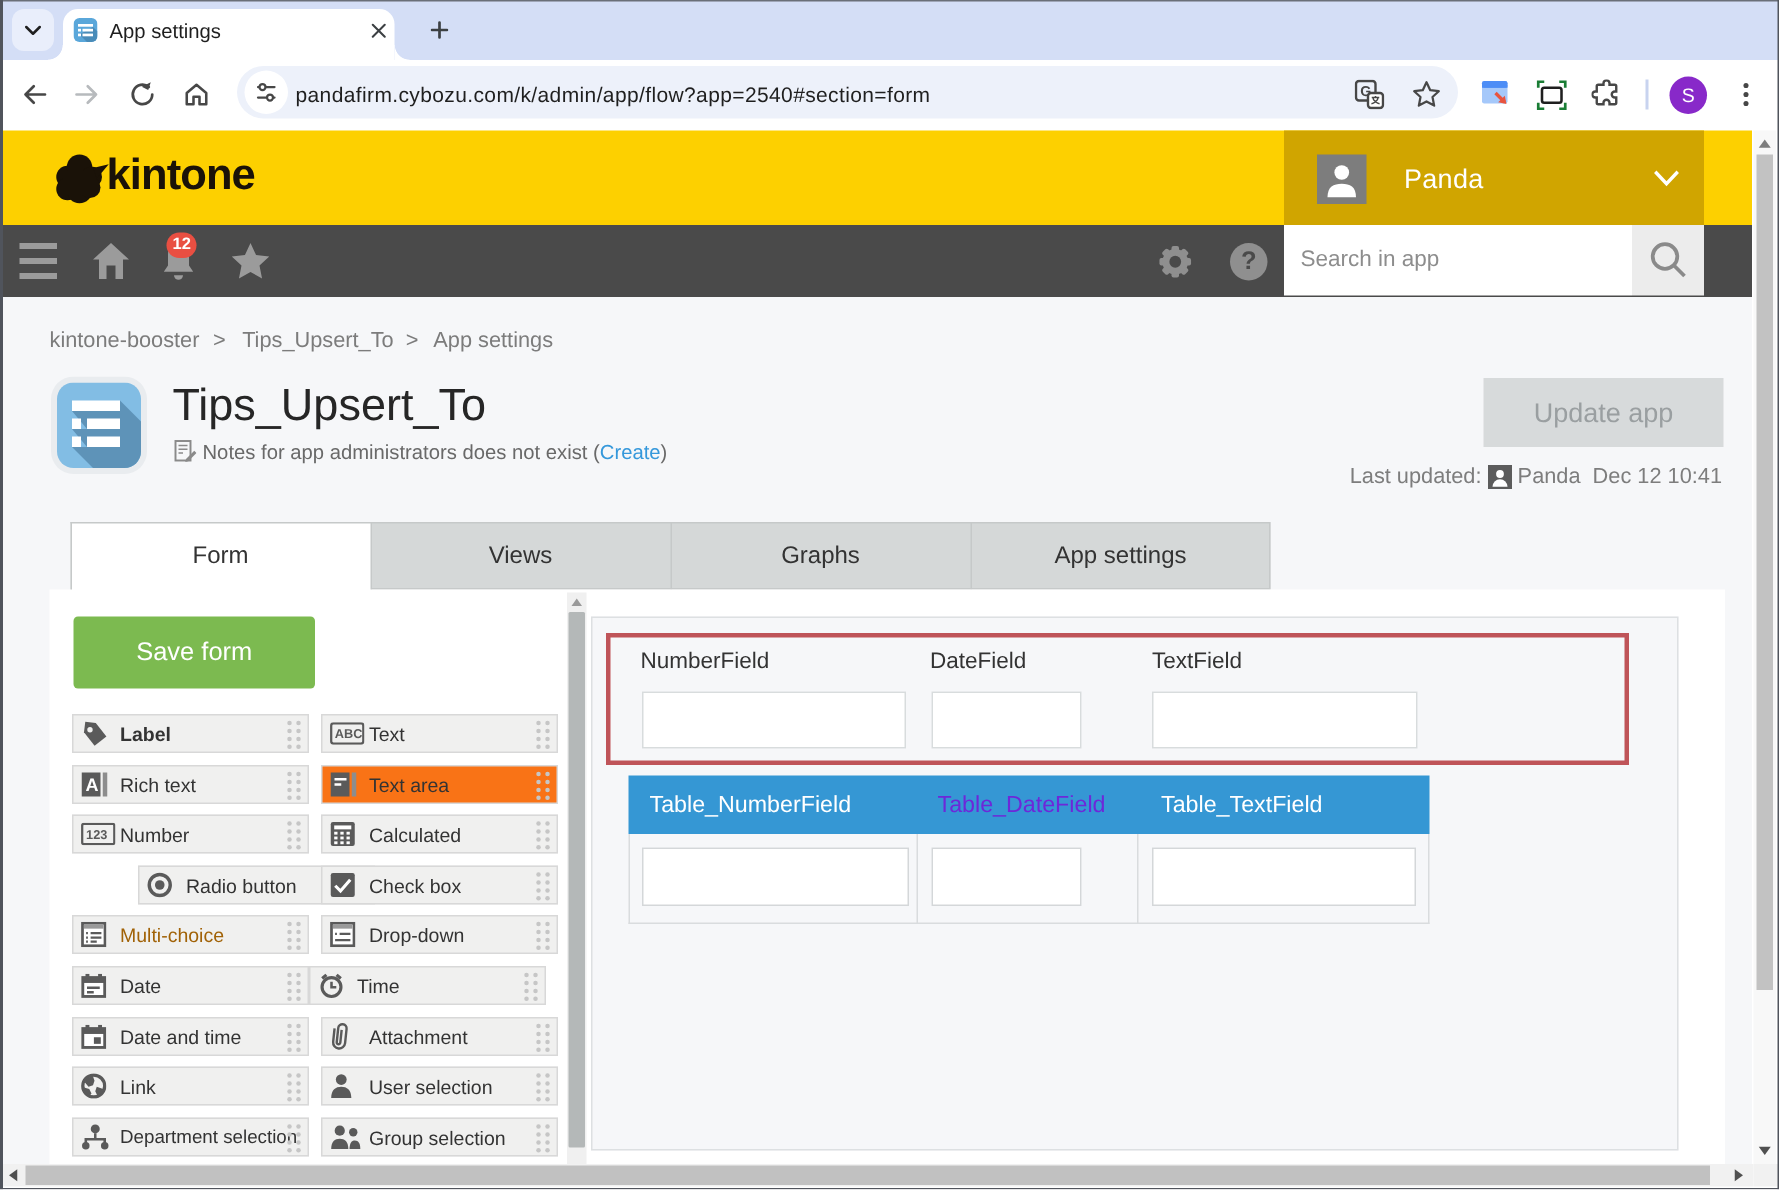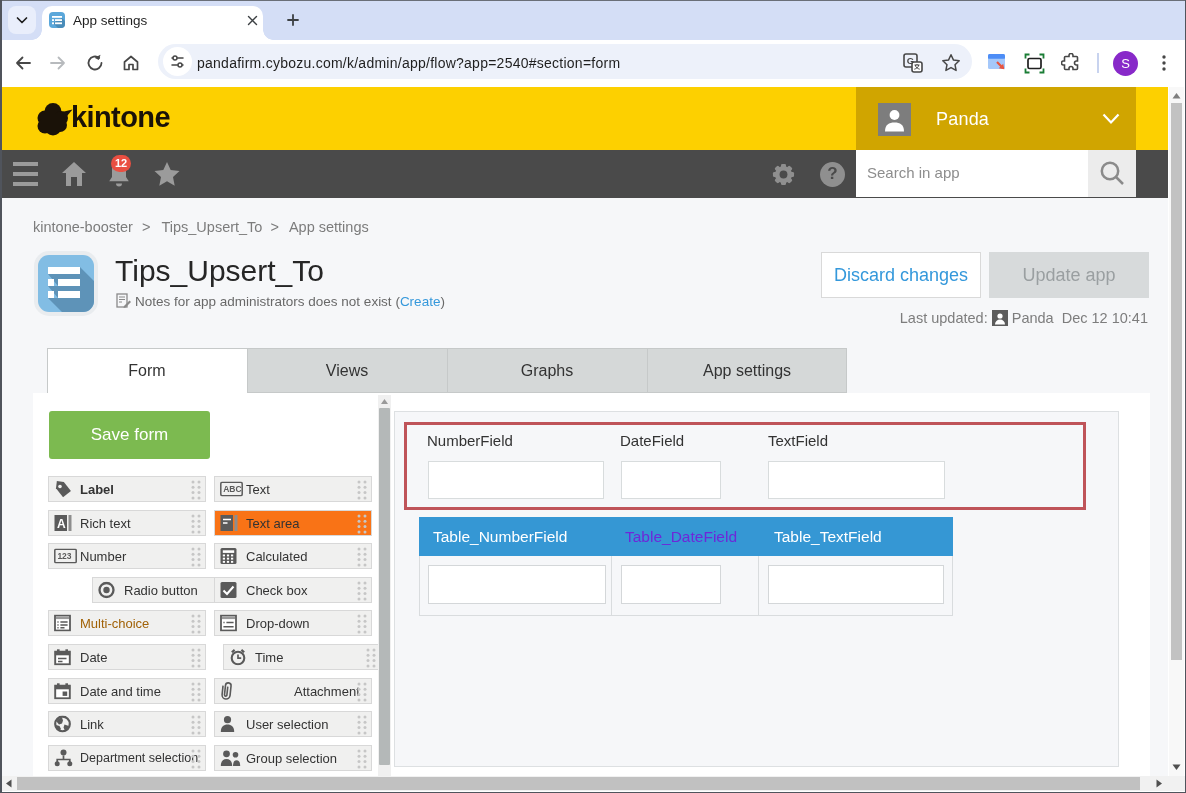--- a/index.html
+++ b/index.html
@@ -187,21 +187,20 @@
 </svg>
 
 <div class="abs" style="left:115px;top:254px;font-size:30px;color:#262626;">Tips_Upsert_To</div>
 <svg class="abs" style="left:116px;top:293px;" width="15" height="15" viewBox="0 0 15 15">
       <rect x="1" y="1" width="10" height="13" fill="none" stroke="#8a8a8a" stroke-width="1.3"></rect>
       <path d="M3 4 H9 M3 6.5 H9 M3 9 H6" stroke="#8a8a8a" stroke-width="1"></path>
       <path d="M8 13 L13.5 7.5 L15 9 L9.5 14.5 L7.5 15 Z" fill="#8a8a8a"></path>
     </svg>
 <div class="abs" style="left:135px;top:293.5px;font-size:13.5px;color:#696969;">Notes for app administrators does not exist (<span style="color:#3598db;">Create</span>)</div>
 
-<div class="abs" style="left:821px;top:252px;width:160px;height:46px;background:#fff;border:1px solid #d9d9d9;color:#3498db;font-size:18px;text-align:center;line-height:44px;">Discard changes</div>
 <div class="abs" style="left:989px;top:252px;width:160px;height:46px;background:#d7dadb;color:#9a9fa1;font-size:18px;text-align:center;line-height:46px;">Update app</div>
 
 <div class="abs" style="left:748px;top:309px;width:400px;height:18px;display:flex;align-items:center;justify-content:flex-end;font-size:14.5px;color:#7d7d7d;">Last updated:&nbsp;<span style="position:relative;display:inline-block;width:16px;height:16px;background:#5c5c5c;">
         <svg width="16" height="16" viewBox="0 0 16 16" style="position:absolute;left:0;top:0;">
           <circle cx="8" cy="6" r="2.6" fill="#fff"></circle>
           <path d="M3 14.5 A5 5 0 0 1 13 14.5 Z" fill="#fff"></path>
         </svg>
       </span>&nbsp;Panda&nbsp;&nbsp;Dec 12 10:41</div>
 
 <div class="abs" style="left:47px;top:348px;width:800px;height:45px;background:#d5d8d8;border:1px solid #c6c9c9;"></div>
@@ -421,21 +420,21 @@
             <circle cx="3" cy="3" r="1.5" fill="#c6c6c6"></circle>
             <circle cx="9" cy="3" r="1.5" fill="#c6c6c6"></circle>
             <circle cx="3" cy="8.3" r="1.5" fill="#c6c6c6"></circle>
             <circle cx="9" cy="8.3" r="1.5" fill="#c6c6c6"></circle>
             <circle cx="3" cy="13.6" r="1.5" fill="#c6c6c6"></circle>
             <circle cx="9" cy="13.6" r="1.5" fill="#c6c6c6"></circle>
             <circle cx="3" cy="18.9" r="1.5" fill="#c6c6c6"></circle>
             <circle cx="9" cy="18.9" r="1.5" fill="#c6c6c6"></circle>
           </svg></div>
   </div>
-      <div class="abs" style="left:223px;top:644px;width:158px;height:26px;background:#f0f0ef;border:1px solid #d8d8d8;overflow:hidden;">
+      <div class="abs" style="left:206px;top:644px;width:158px;height:26px;background:#f0f0ef;border:1px solid #d8d8d8;overflow:hidden;">
   <div style="position:absolute;left:5px;top:50%;transform:translateY(-50%);line-height:0;"><svg width="18" height="17" viewBox="0 0 18 17">
             <circle cx="9" cy="9.5" r="6.3" fill="none" stroke="#5a5a5a" stroke-width="2.1"></circle>
             <path d="M9 6 V9.7 H12.2" fill="none" stroke="#5a5a5a" stroke-width="1.7"></path>
             <path d="M2.8 3.8 L5.6 1.4 M15.2 3.8 L12.4 1.4" stroke="#5a5a5a" stroke-width="2.1"></path>
           </svg></div>
   <div style="position:absolute;left:31px;top:5px;font-size:13px;color:#333;white-space:nowrap;">Time</div>
   <div style="position:absolute;right:3px;top:2px;line-height:0;"><svg width="12" height="22" viewBox="0 0 12 22">
             <circle cx="3" cy="3" r="1.5" fill="#c6c6c6"></circle>
             <circle cx="9" cy="3" r="1.5" fill="#c6c6c6"></circle>
             <circle cx="3" cy="8.3" r="1.5" fill="#c6c6c6"></circle>
@@ -463,21 +462,21 @@
             <circle cx="3" cy="13.6" r="1.5" fill="#c6c6c6"></circle>
             <circle cx="9" cy="13.6" r="1.5" fill="#c6c6c6"></circle>
             <circle cx="3" cy="18.9" r="1.5" fill="#c6c6c6"></circle>
             <circle cx="9" cy="18.9" r="1.5" fill="#c6c6c6"></circle>
           </svg></div>
   </div>
       <div class="abs" style="left:214px;top:677.6px;width:158px;height:26px;background:#f0f0ef;border:1px solid #d8d8d8;overflow:hidden;">
   <div style="position:absolute;left:5px;top:50%;transform:translateY(-50%);line-height:0;"><svg width="13" height="20" viewBox="0 0 13 20" style="transform:rotate(6deg);">
             <path d="M2.5 5 V14 a4 4 0 0 0 8 0 V4.5 a2.8 2.8 0 0 0 -5.6 0 v9.5 a1.2 1.2 0 0 0 2.4 0 V5.5" fill="none" stroke="#5a5a5a" stroke-width="1.6"></path>
           </svg></div>
-  <div style="position:absolute;left:31px;top:5px;font-size:13px;color:#333;white-space:nowrap;margin-left:48px;">Attachment</div>
+  <div style="position:absolute;left:31px;top:5px;font-size:13px;color:#333;white-space:nowrap;">Attachment</div>
   <div style="position:absolute;right:3px;top:2px;line-height:0;"><svg width="12" height="22" viewBox="0 0 12 22">
             <circle cx="3" cy="3" r="1.5" fill="#c6c6c6"></circle>
             <circle cx="9" cy="3" r="1.5" fill="#c6c6c6"></circle>
             <circle cx="3" cy="8.3" r="1.5" fill="#c6c6c6"></circle>
             <circle cx="9" cy="8.3" r="1.5" fill="#c6c6c6"></circle>
             <circle cx="3" cy="13.6" r="1.5" fill="#c6c6c6"></circle>
             <circle cx="9" cy="13.6" r="1.5" fill="#c6c6c6"></circle>
             <circle cx="3" cy="18.9" r="1.5" fill="#c6c6c6"></circle>
             <circle cx="9" cy="18.9" r="1.5" fill="#c6c6c6"></circle>
           </svg></div>

